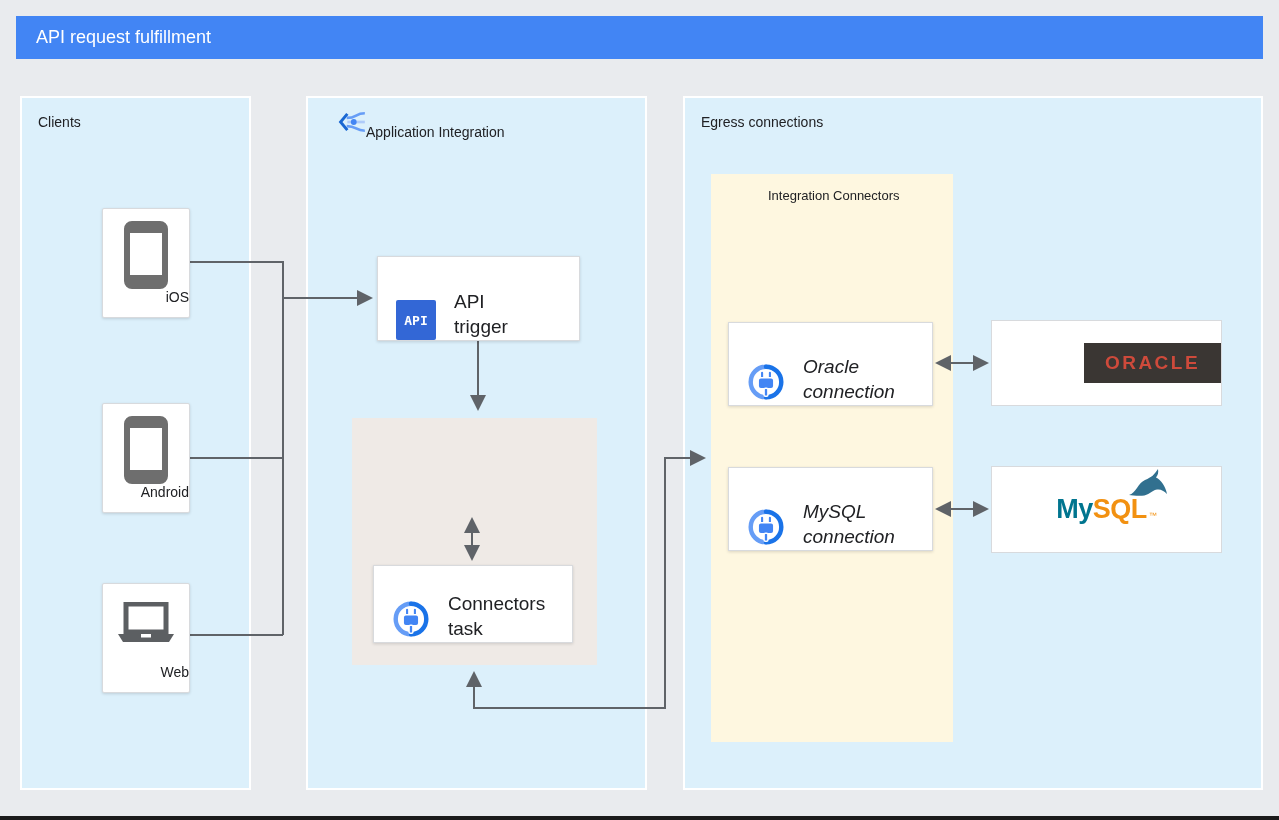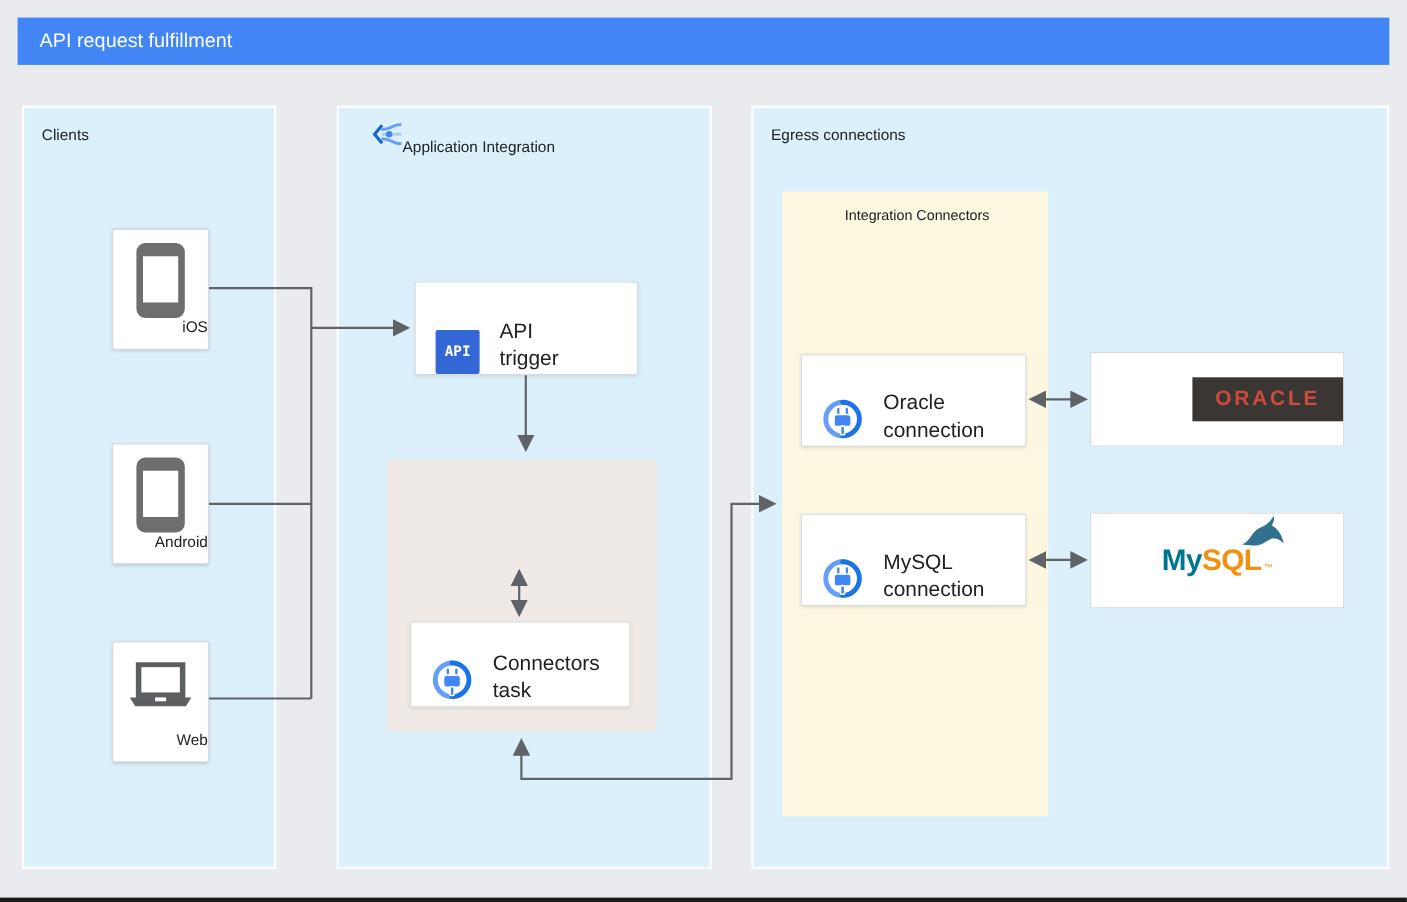--- a/index.html
+++ b/index.html
@@ -32,21 +32,21 @@
   .subpanel-yellow{position:absolute;left:711px;top:174px;width:242px;height:568px;background:#fef7e0;}
   .subpanel-yellow .sp-label{position:absolute;left:14px;top:14px;font-size:13px;color:#202124;margin-left:43px;}
 
   .task-node{padding-left:18px;gap:18px;}
   .node-api{left:377px;top:256px;width:203px;height:85px;}
   .node-dm{left:373px;top:437px;width:200px;height:76px;}
   .node-ct{left:373px;top:565px;width:200px;height:78px;}
   .node-oc{left:728px;top:322px;width:205px;height:84px;}
   .node-mc{left:728px;top:467px;width:205px;height:84px;}
   .node-label{font-size:19px;color:#202124;line-height:1.35;}
-  .w60{width:62px;} .w100{width:104px;} .w110{width:112px;}
+  .w60{width:62px;} .w100{width:104px;} .w110{width:112px;font-style:italic;}
 
   .api-badge{width:40px;height:40px;background:#3367d6;border-radius:2px;display:flex;align-items:center;
     justify-content:center;color:#fff;font-family:"DejaVu Sans Mono",monospace;font-weight:bold;font-size:13px;flex:0 0 auto;}
 
   .target-box{position:absolute;background:#ffffff;border:1px solid #d8dadd;display:flex;align-items:center;justify-content:center;box-sizing:border-box;}
   .box-oracle{left:991px;top:320px;width:231px;height:86px;justify-content:flex-end;}
   .box-mysql{left:991px;top:466px;width:231px;height:87px;}
   .oracle-chip{width:137px;height:40px;background:#3a3633;display:flex;align-items:center;justify-content:center;}
   .oracle-word{color:#ce4a3b;font-size:19px;font-weight:bold;letter-spacing:2.5px;}
   .mysql-logo{position:relative;display:flex;align-items:baseline;}

